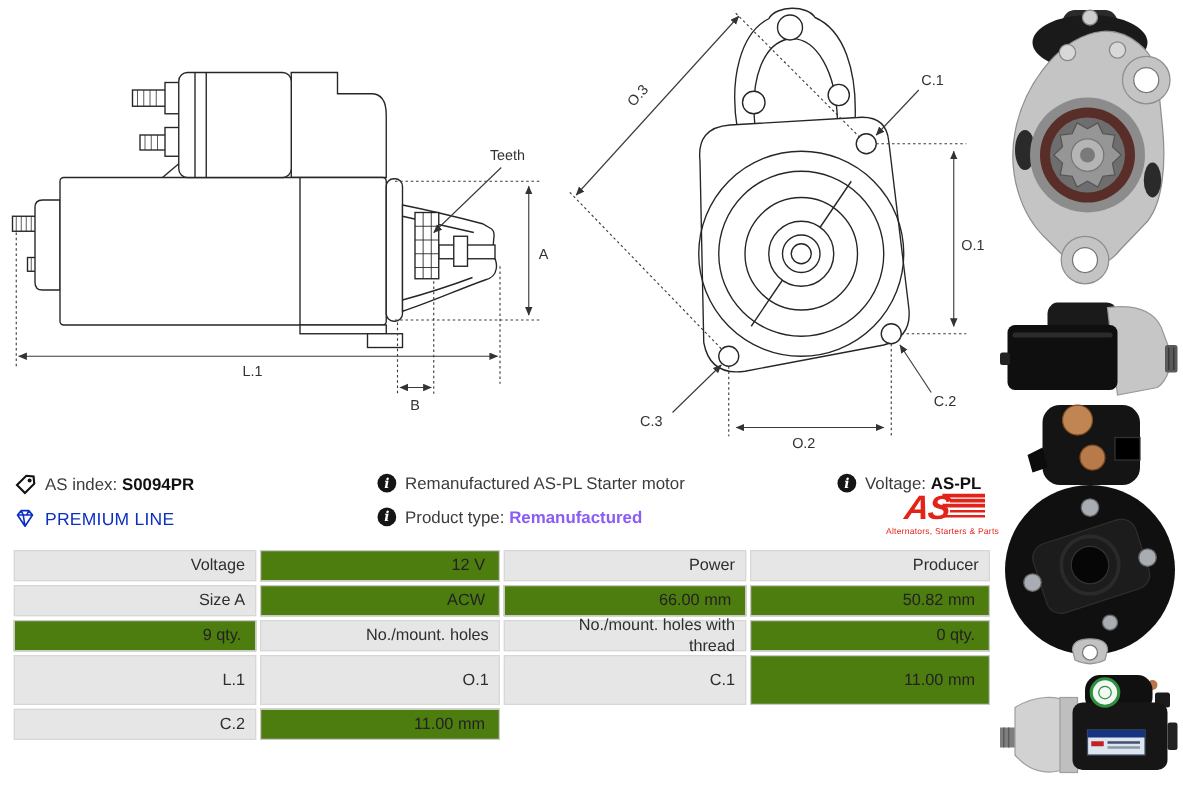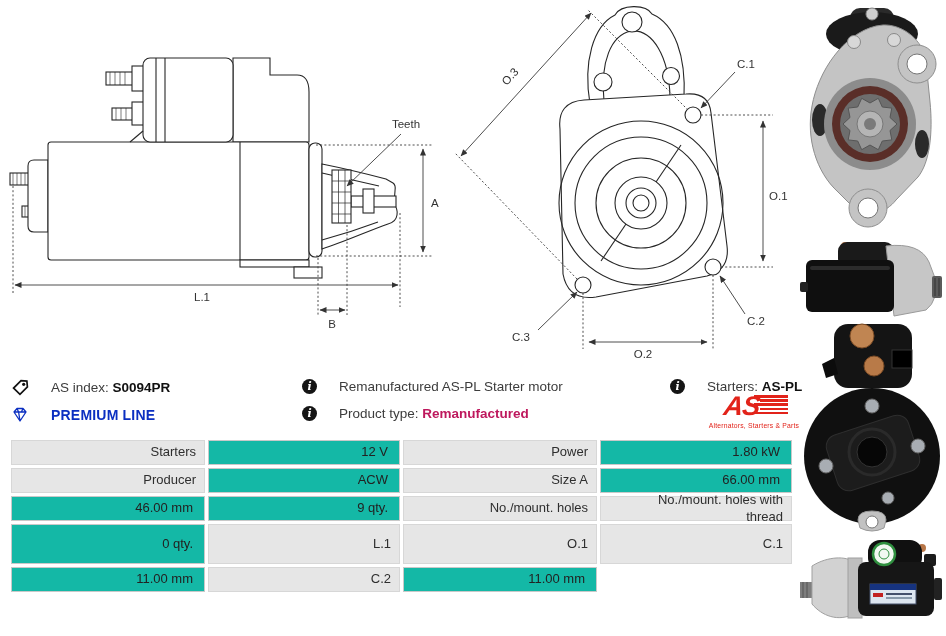--- a/index.html
+++ b/index.html
@@ -1,48 +1,48 @@
 <!DOCTYPE html>
 <html><head>
 <meta charset="utf-8">
 <style>
   html,body { margin:0; padding:0; background:#fff; }
   .page { position:relative; width:946px; height:636px; background:#fff; overflow:hidden;
           font-family:"Liberation Sans", sans-serif; color:#333; }
   .abs { position:absolute; }
 
   
-  .inforow { position:absolute; display:flex; align-items:center; gap:22px; font-size:13.5px; color:#3c3c3c; white-space:nowrap; }
+  .inforow { position:absolute; display:flex; align-items:center; gap:7px; font-size:13.5px; color:#3c3c3c; white-space:nowrap; }
   .inforow b { color:#111; }
   .iico { width:15px; height:15px; border-radius:50%; background:#151515; color:#fff;
           font:italic bold 11px "DejaVu Serif", serif; display:inline-flex; align-items:center;
           justify-content:center; flex:none; }
-  .premium { color:#0b2fc1; font-weight:bold; font-size:14px; letter-spacing:0.2px; }
-  .type-green { color:#be185d; font-weight:bold; }
+  .premium { color:#0b2fc1; font-weight:normal; font-size:14px; letter-spacing:0.2px; }
+  .type-green { color:#8b5cf6; font-weight:bold; }
 
   
   .as-logo { position:absolute; left:708px; top:393px; width:92px; height:42px; }
   .as-mark { position:relative; height:30px; }
   .as-text { position:absolute; left:16px; top:-2px; font-style:italic; font-weight:900; font-size:27px;
              color:#e2231a; transform:skewX(-8deg); letter-spacing:-1px; }
   .as-stripes { position:absolute; left:46px; top:2px; width:34px; }
   .as-stripes div { height:2.6px; background:#e2231a; margin-bottom:1.6px; }
   .as-stripes div:nth-child(odd){ width:34px; } .as-stripes div:nth-child(even){ width:28px; margin-left:6px; }
   .as-tagline { position:absolute; left:0; top:29px; width:92px; text-align:center; font-size:6.8px;
                 color:#e2231a; letter-spacing:0.2px; white-space:nowrap; }
 
   
   .spec { position:absolute; left:11px; top:440px; display:grid;
           grid-template-columns:194px 192px 194px 192px;
           grid-template-rows:25px 25px 25px 40px 25px 25px;
           gap:3px; font-size:13px; }
   .cell { box-sizing:border-box; display:flex; align-items:center; justify-content:flex-end;
           text-align:right; line-height:1.25; }
   .lblc { background:#e6e6e6; border:1px solid #d7d7d7; padding-right:8px; color:#2e2e2e; }
-  .valc { background:#14b8a6; border:1px solid #c9c9c9; padding-right:11px; color:#222;text-align:right; }
+  .valc { background:#4d7c0f; border:1px solid #c9c9c9; padding-right:11px; color:#222;text-align:right; }
 
   svg text { font-family:"Liberation Sans", sans-serif; }
 </style>
 </head>
 <body>
 
 <div class="page">
 
   <svg class="abs" style="left:0;top:0" width="450" height="370" viewBox="0 0 450 370">
     <defs>
@@ -288,50 +288,49 @@
   </div>
 
   <div class="inforow" style="left:302px;top:406px">
     <span class="iico">i</span>
     <span><span>Product type:</span>
       <span class="type-green">Remanufactured</span></span>
   </div>
 
   <div class="inforow" style="left:670px;top:379px">
     <span class="iico">i</span>
-    <span><span>Starters:</span>
+    <span><span>Voltage:</span>
       <b>AS-PL</b></span>
   </div>
 
   <div class="as-logo">
     <div class="as-mark">
       <div class="as-stripes">
           <div></div>
           <div></div>
           <div></div>
           <div></div>
           <div></div>
         </div>
       <span class="as-text">AS</span>
     </div>
     <div class="as-tagline">Alternators, Starters &amp; Parts</div>
   </div>
 
   <div class="spec">
-    <div class="cell lblc">Starters</div>
+    <div class="cell lblc">Voltage</div>
     <div class="cell valc">12 V</div>
     <div class="cell lblc">Power</div>
-    <div class="cell valc">1.80 kW</div>
 
     <div class="cell lblc">Producer</div>
+    <div class="cell lblc">Size A</div>
     <div class="cell valc">ACW</div>
-    <div class="cell lblc">Size A</div>
     <div class="cell valc">66.00 mm</div>
 
-    <div class="cell valc">46.00 mm</div>
+    <div class="cell valc">50.82 mm</div>
     <div class="cell valc">9 qty.</div>
 
     <div class="cell lblc">No./mount. holes</div>
     <div class="cell lblc" style="padding-left:20px">No./mount. holes with thread</div>
     <div class="cell valc">0 qty.</div>
 
     <div class="cell lblc">L.1</div>
     <div class="cell lblc">O.1</div>
 
     <div class="cell lblc">C.1</div>

